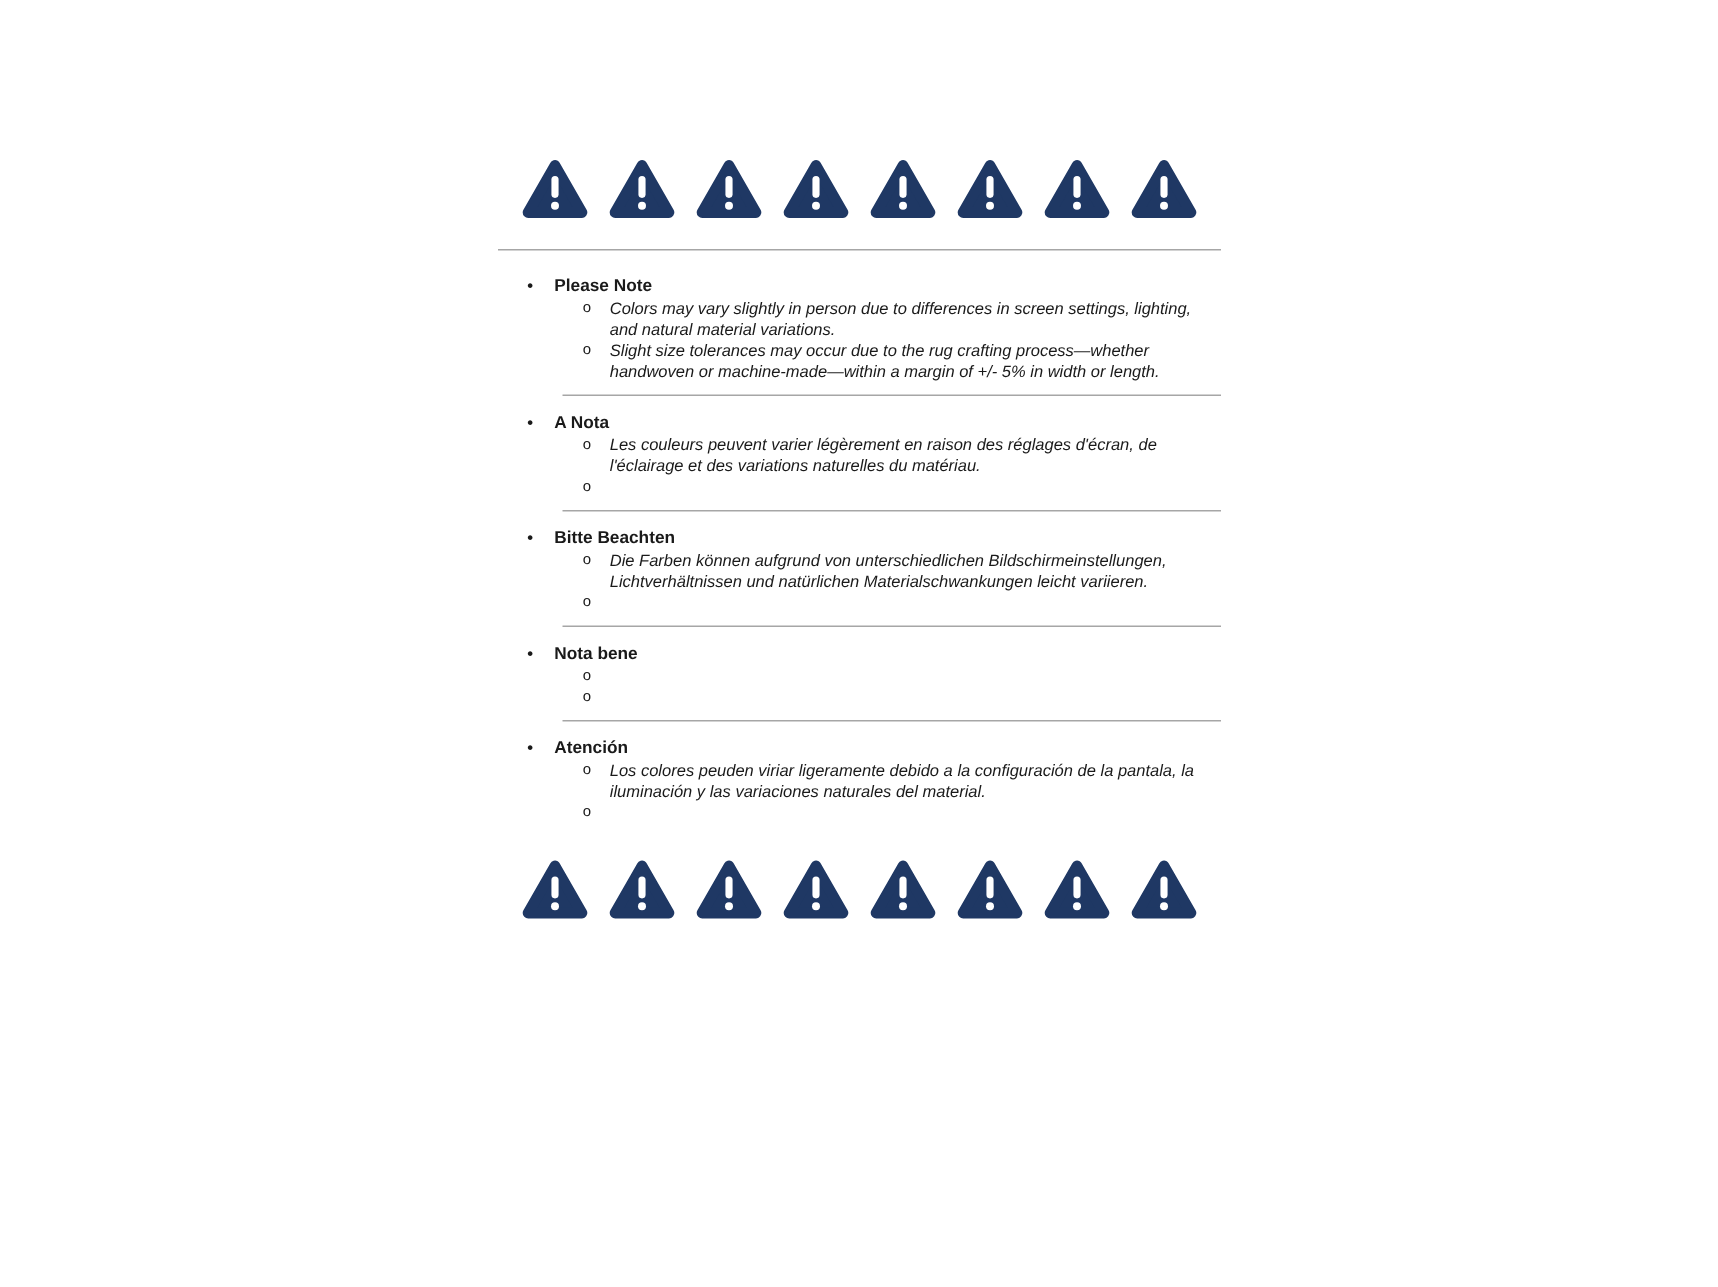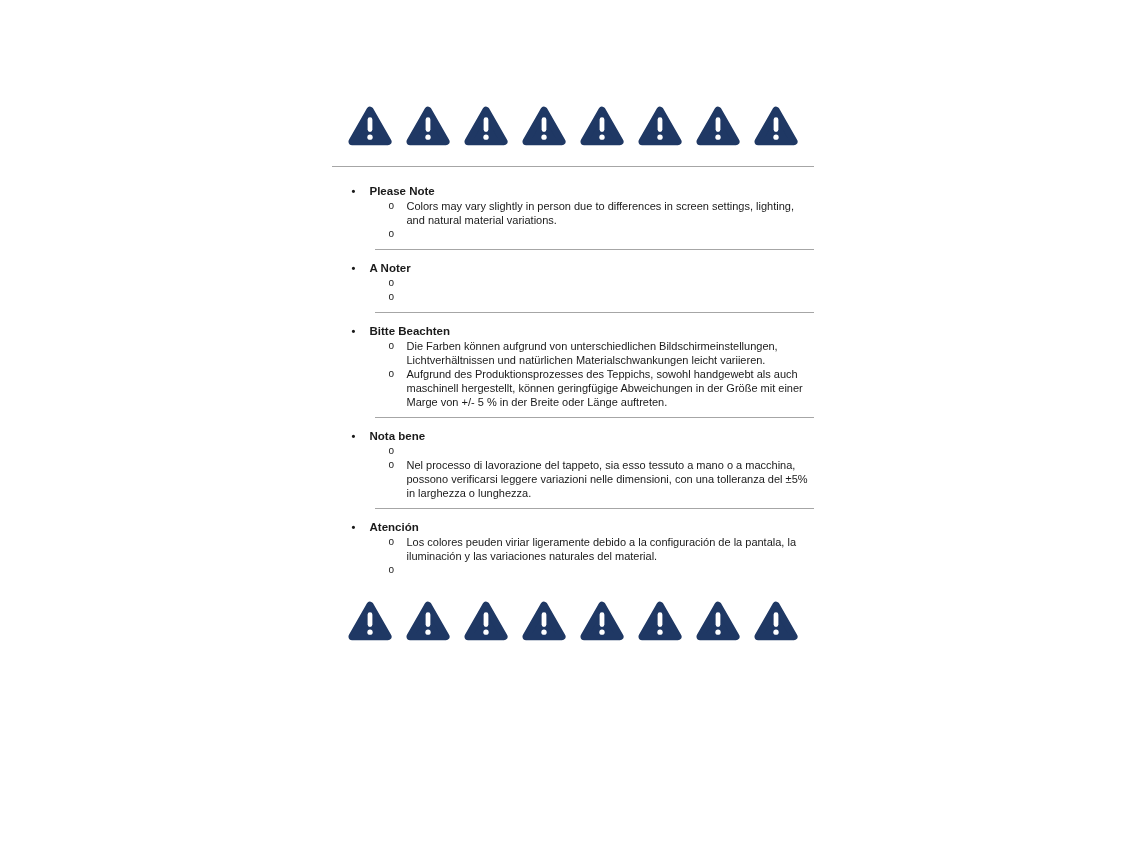--- a/index.html
+++ b/index.html
@@ -52,21 +52,21 @@
     padding-left:57px;
     font-size:11px;
     line-height:14px;
   }
   .l2-marker {
     width:18px;
     flex:0 0 18px;
     font-size:10px;
     line-height:14px;
   }
-  .l2-text { flex:1 1 auto; }
+  .l2-text { flex:1 1 auto;font-style:italic; }
 
   .bottom-warn { margin-top:20px; }
 </style>
 </head>
 <body>
 
 <svg width="0" height="0" style="position:absolute" aria-hidden="true">
   <defs>
     <symbol id="warn-tri" viewBox="0 0 48 48">
       <path d="M24 7 L43.5 41 L4.5 41 Z" fill="#1f3864" stroke="#1f3864" stroke-width="8" stroke-linejoin="round"></path>
@@ -128,68 +128,68 @@
       <div class="l1">
         <span class="l1-marker">•</span>
         <span>Please Note</span>
       </div>
       <div class="l2">
         <span class="l2-marker">o</span>
         <span class="l2-text">Colors may vary slightly in person due to differences in screen settings, lighting, and natural material variations.</span>
       </div>
       <div class="l2">
         <span class="l2-marker">o</span>
-      </div>
-    </div>
-
-    <hr class="divider">
-
-    <div class="section">
-      <div class="l1">
-        <span class="l1-marker">•</span>
-        <span>A Noter</span>
-      </div>
-      <div class="l2">
-        <span class="l2-marker">o</span>
+        <span class="l2-text">Slight size tolerances may occur due to the rug crafting process—whether handwoven or machine-made—within a margin of +/- 5% in width or length.</span>
+      </div>
+    </div>
+
+    <hr class="divider">
+
+    <div class="section">
+      <div class="l1">
+        <span class="l1-marker">•</span>
+        <span>A Nota</span>
+      </div>
+      <div class="l2">
+        <span class="l2-marker">o</span>
+        <span class="l2-text">Les couleurs peuvent varier légèrement en raison des réglages d'écran, de l'éclairage et des variations naturelles du matériau.</span>
       </div>
       <div class="l2">
         <span class="l2-marker">o</span>
       </div>
     </div>
 
     <hr class="divider">
 
     <div class="section">
       <div class="l1">
         <span class="l1-marker">•</span>
         <span>Bitte Beachten</span>
       </div>
       <div class="l2">
         <span class="l2-marker">o</span>
         <span class="l2-text">Die Farben können aufgrund von unterschiedlichen Bildschirmeinstellungen, Lichtverhältnissen und natürlichen Materialschwankungen leicht variieren.</span>
       </div>
       <div class="l2">
         <span class="l2-marker">o</span>
-        <span class="l2-text">Aufgrund des Produktionsprozesses des Teppichs, sowohl handgewebt als auch maschinell hergestellt, können geringfügige Abweichungen in der Größe mit einer Marge von +/- 5 % in der Breite oder Länge auftreten.</span>
       </div>
     </div>
 
     <hr class="divider">
 
     <div class="section">
       <div class="l1">
         <span class="l1-marker">•</span>
         <span>Nota bene</span>
       </div>
       <div class="l2">
         <span class="l2-marker">o</span>
       </div>
       <div class="l2">
         <span class="l2-marker">o</span>
-        <span class="l2-text">Nel processo di lavorazione del tappeto, sia esso tessuto a mano o a macchina, possono verificarsi leggere variazioni nelle dimensioni, con una tolleranza del ±5% in larghezza o lunghezza.</span>
       </div>
     </div>
 
     <hr class="divider">
 
     <div class="section">
       <div class="l1">
         <span class="l1-marker">•</span>
         <span>Atención</span>
       </div>

